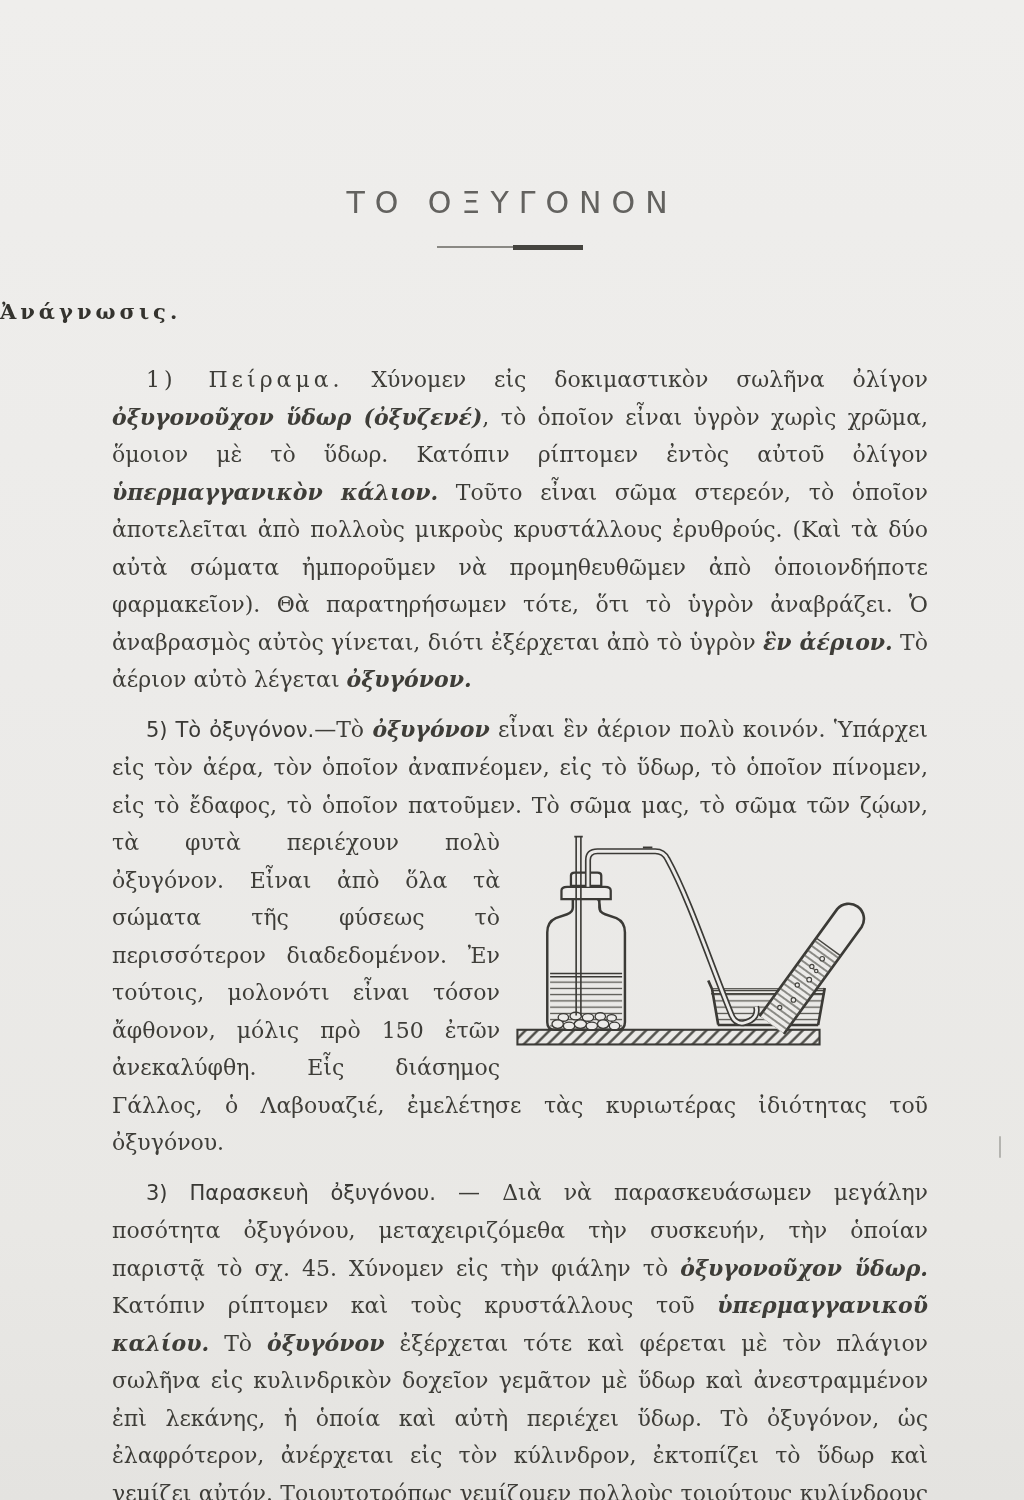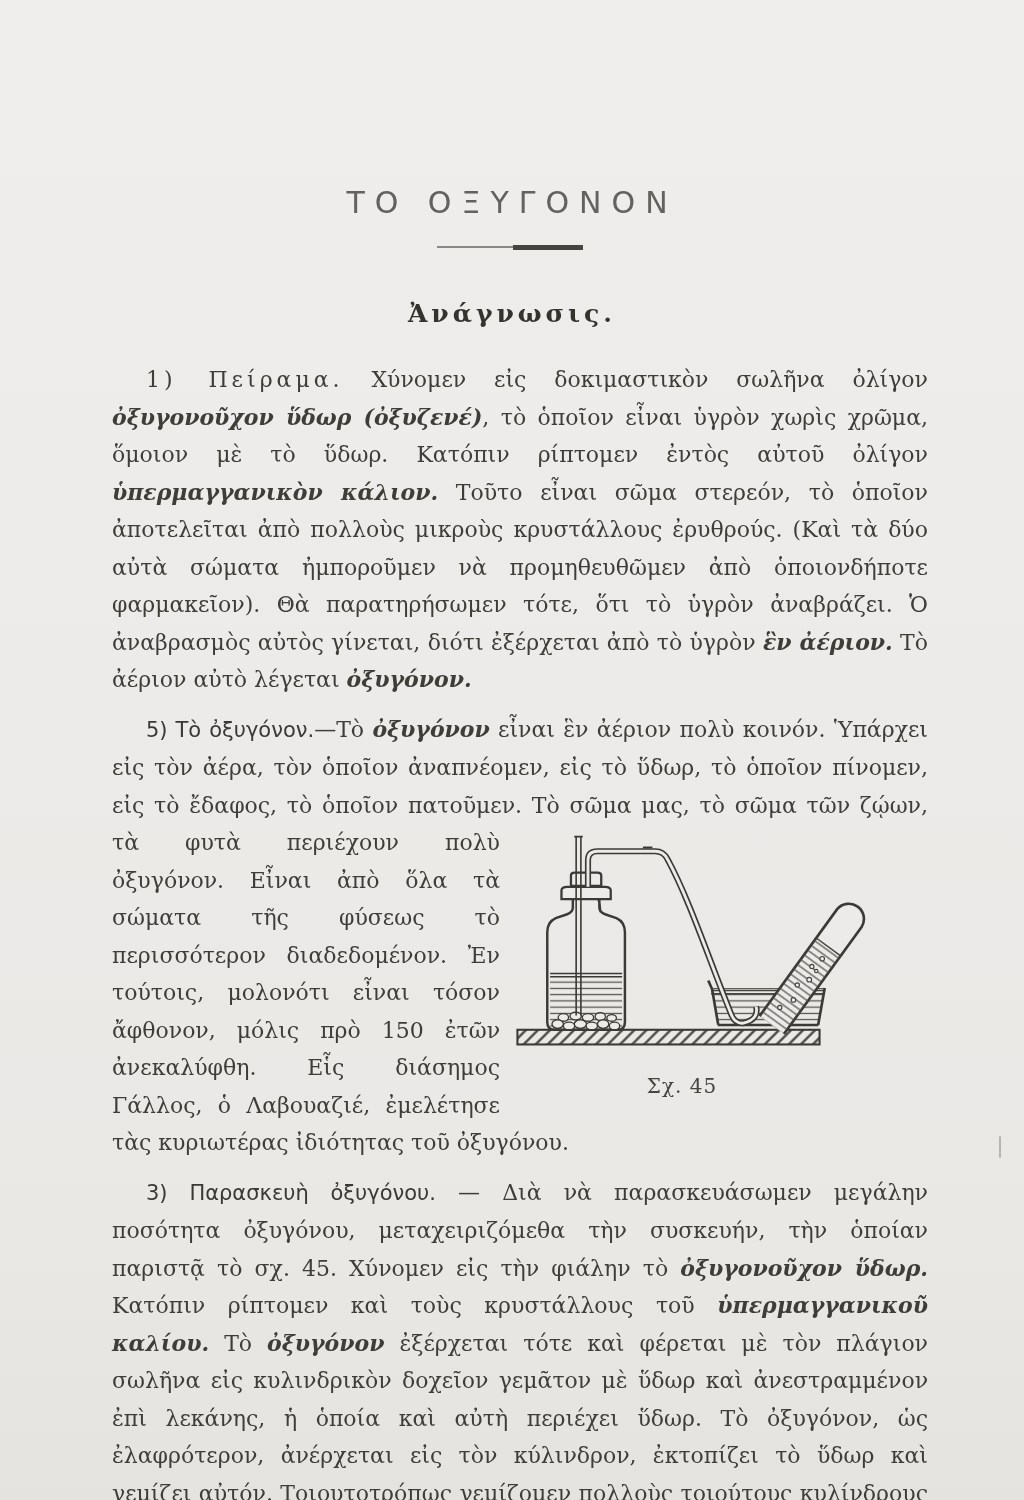--- a/index.html
+++ b/index.html
@@ -21,22 +21,21 @@
     font-weight:400;
   }
   .title-rule{
     position:absolute;top:243px;left:437px;width:146px;height:8px;
     display:flex;align-items:center;
   }
   .title-rule .thin{width:76px;height:2px;background:#8a8984;}
   .title-rule .thick{width:70px;height:5px;background:#45443f;}
   .section-heading{
     position:absolute;top:299px;left:0;width:100%;
-    text-align:center;
-    font-size:25px;font-weight:700;
+    font-size:21px;font-weight:700;
     letter-spacing:4px;
     color:#34332e;
   }
   .content{
     position:absolute;top:349px;left:100px;width:840px;
     font-size:22px;line-height:37.5px;
     text-align:justify;
   }
   .para{text-indent:34px;margin:12px;}
   .spaced{letter-spacing:4px;}
@@ -157,21 +156,20 @@
           </g>
           <path d="M317,115.1 L342.8,133.9" stroke="#45443f" stroke-width="1.6"></path>
         </g>
 
         <g fill="none">
           <path d="M76,61 L76,33 Q76,23.5 86,23.5 L147,23.5 Q156,23.5 160,32 C182,72 204,138 227,195 Q231,206 240,205 Q249,203 252.5,197.5 Q255,193 253.5,187.5" stroke="#3b3a36" stroke-width="6.5"></path>
           <path d="M76,61 L76,33 Q76,23.5 86,23.5 L147,23.5 Q156,23.5 160,32 C182,72 204,138 227,195 Q231,206 240,205 Q249,203 252.5,197.5 Q255,193 253.5,187.5" stroke="#ecebe9" stroke-width="3"></path>
           <path d="M134,19.5 H144" stroke="#3b3a36" stroke-width="2"></path>
         </g>
       </svg>
-          <span class="figure-caption">Σχ. 45</span>
         </span><span>τῶν ζῴων, τὰ φυτὰ περιέχουν πολὺ ὀξυγόνον. Εἶναι ἀπὸ ὅλα τὰ σώματα τῆς φύσεως τὸ περισσότερον διαδεδομένον. Ἐν τούτοις, μολονότι εἶναι τόσον ἄφθονον, μόλις πρὸ 150 ἐτῶν ἀνεκαλύφθη. Εἷς διάσημος Γάλλος, ὁ Λαβουαζιέ, ἐμελέτησε τὰς κυριωτέρας ἰδιότητας τοῦ ὀξυγόνου.</span></div>
 
     <div class="para"><span class="sans">3) Παρασκευὴ ὀξυγόνου.</span><span> — Διὰ νὰ παρασκευάσωμεν μεγάλην ποσότητα ὀξυγόνου, μεταχειριζόμεθα τὴν συσκευήν, τὴν ὁποίαν παριστᾷ τὸ σχ. 45. Χύνομεν εἰς τὴν φιάλην τὸ </span><span class="bi">ὀξυγονοῦχον ὕδωρ.</span><span> Κατόπιν ρίπτομεν καὶ τοὺς κρυστάλλους τοῦ </span><span class="bi">ὑπερμαγγανικοῦ καλίου.</span><span> Τὸ </span><span class="bi">ὀξυγόνον</span><span> ἐξέρχεται τότε καὶ φέρεται μὲ τὸν πλάγιον σωλῆνα εἰς κυλινδρικὸν δοχεῖον γεμᾶτον μὲ ὕδωρ καὶ ἀνεστραμμένον ἐπὶ λεκάνης, ἡ ὁποία καὶ αὐτὴ περιέχει ὕδωρ. Τὸ ὀξυγόνον, ὡς ἐλαφρότερον, ἀνέρχεται εἰς τὸν κύλινδρον, ἐκτοπίζει τὸ ὕδωρ καὶ γεμίζει αὐτόν. Τοιουτοτρόπως γεμίζομεν πολλοὺς τοιούτους κυλίνδρους καὶ φιάλας.</span></div>
 
     <div class="para"><span class="sans">4) Ἰδιότητες.</span><span>—Εὔκολα βεβαιωνόμεθα, ὅτι τὸ ὀξυγόνον εἶναι</span></div>
 
   </div>
 
   <div class="scratch"></div>
 

